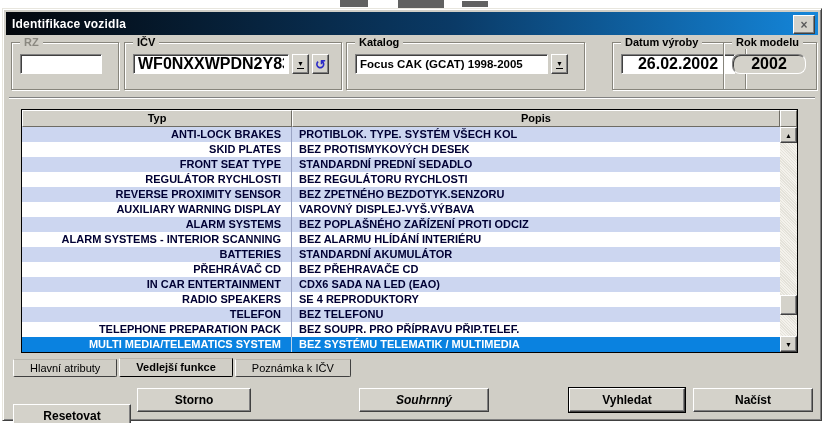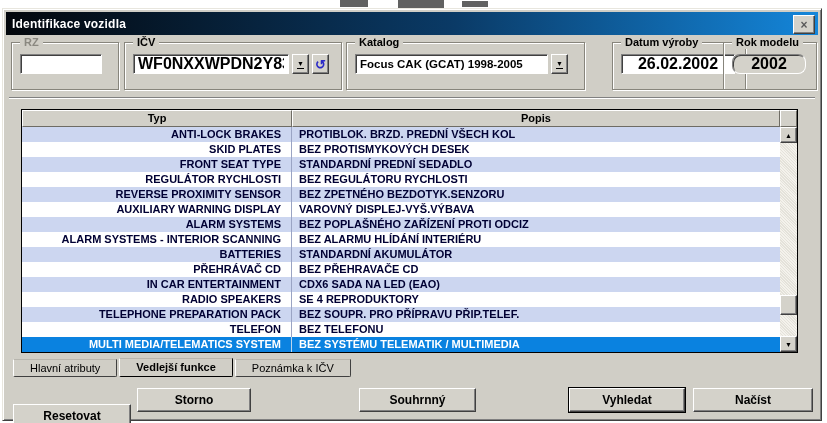--- a/index.html
+++ b/index.html
@@ -168,21 +168,21 @@
 
     <div id="grid">
       <div id="grid-header">
         <div class="hcell typ">Typ</div>
         <div class="hcell popis">Popis</div>
         <div class="hcell corner"></div>
       </div>
       <div id="grid-body">
           <div class="trow">
             <div class="cell-typ">ANTI-LOCK BRAKES</div>
-            <div class="cell-popis">PROTIBLOK. BRZD. PREDNÍ VŠECH KOL</div>
+            <div class="cell-popis">PROTIBLOK. TYPE. SYSTÉM VŠECH KOL</div>
           </div>
           <div class="trow">
             <div class="cell-typ">SKID PLATES</div>
             <div class="cell-popis">BEZ PROTISMYKOVÝCH DESEK</div>
           </div>
           <div class="trow">
             <div class="cell-typ">FRONT SEAT TYPE</div>
             <div class="cell-popis">STANDARDNÍ PREDNÍ SEDADLO</div>
           </div>
           <div class="trow">
@@ -215,26 +215,26 @@
           </div>
           <div class="trow">
             <div class="cell-typ">IN CAR ENTERTAINMENT</div>
             <div class="cell-popis">CDX6 SADA NA LED (EAO)</div>
           </div>
           <div class="trow">
             <div class="cell-typ">RADIO SPEAKERS</div>
             <div class="cell-popis">SE 4 REPRODUKTORY</div>
           </div>
           <div class="trow">
+            <div class="cell-typ">TELEFON</div>
+            <div class="cell-popis">BEZ TELEFONU</div>
+          </div>
+          <div class="trow">
             <div class="cell-typ">TELEPHONE PREPARATION PACK</div>
             <div class="cell-popis">BEZ SOUPR. PRO PŘÍPRAVU PŘIP.TELEF.</div>
-          </div>
-          <div class="trow">
-            <div class="cell-typ">TELEFON</div>
-            <div class="cell-popis">BEZ TELEFONU</div>
           </div>
           <div class="trow selected">
             <div class="cell-typ">MULTI MEDIA/TELEMATICS SYSTEM</div>
             <div class="cell-popis">BEZ SYSTÉMU TELEMATIK / MULTIMEDIA</div>
           </div>
         </div>
       <div id="vscroll">
         <div class="sb-btn" id="sb-up">
           <span>▲</span>
         </div>
@@ -246,18 +246,18 @@
     </div>
 
     <div id="tabstrip">
       <div class="tab">Hlavní atributy</div>
       <div class="tab active">Vedlejší funkce</div>
       <div class="tab">Poznámka k IČV</div>
     </div>
 
     <div class="btn" style="left:10px;width:118px;margin-top:16px;">Resetovat</div>
     <div class="btn" style="left:134px;width:114px;">Storno</div>
-    <div class="btn" style="left:356px;width:117px;">Souhrnný</div>
+    <div class="btn" style="left:356px;width:130px;font-style:italic;">Souhrnný</div>
     <div class="btn default" style="left:566px;width:116px;">Vyhledat</div>
     <div class="btn" style="left:690px;width:120px;">Načíst</div>
 
   </div>
 </div>
 
 </body></html>

